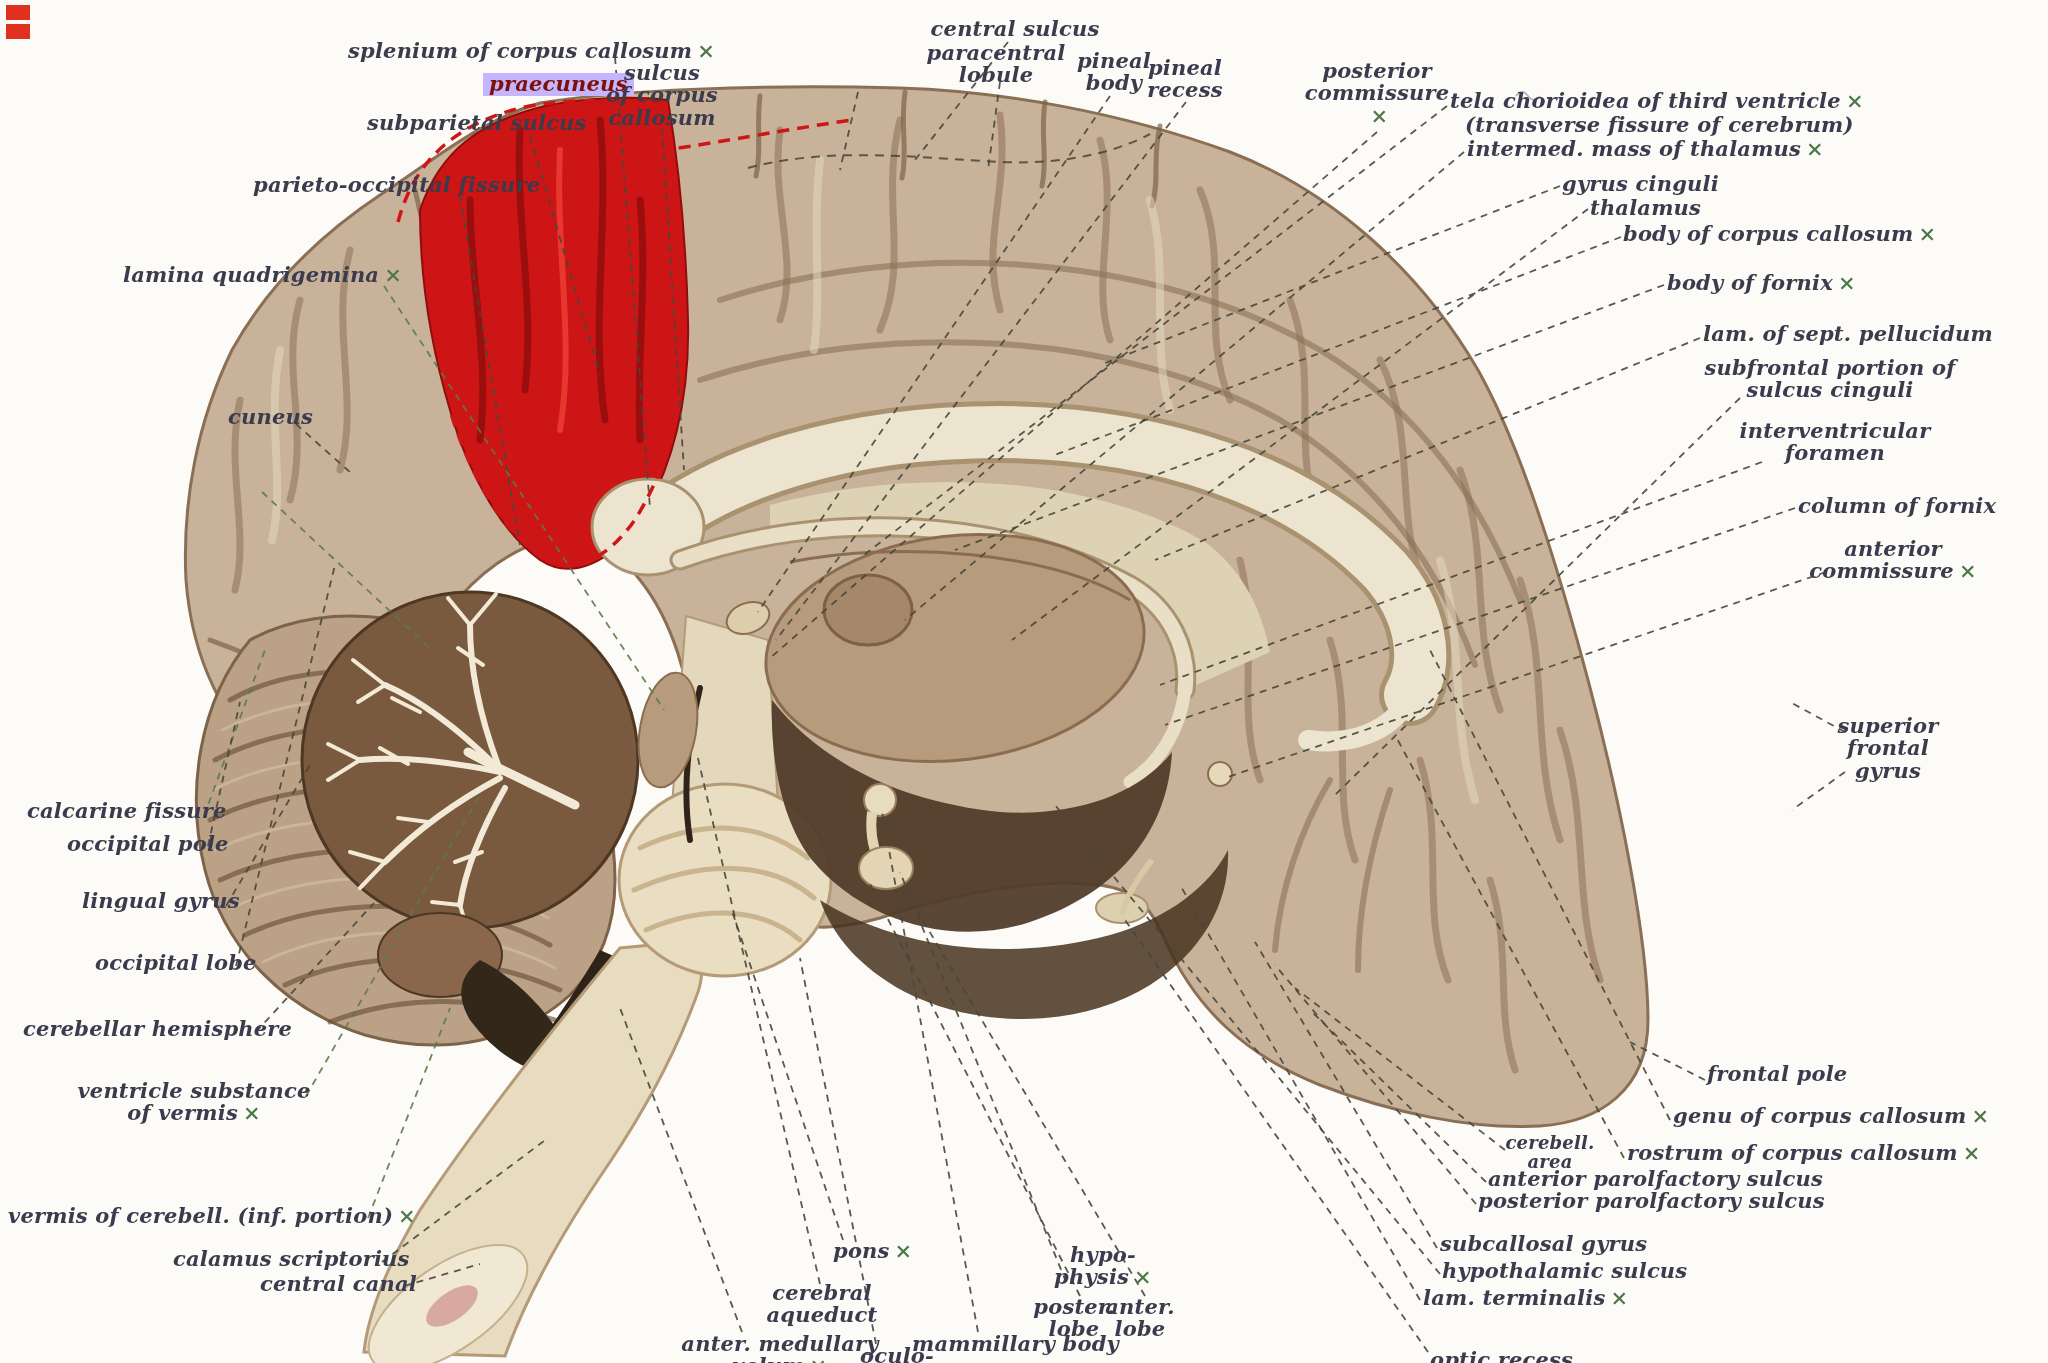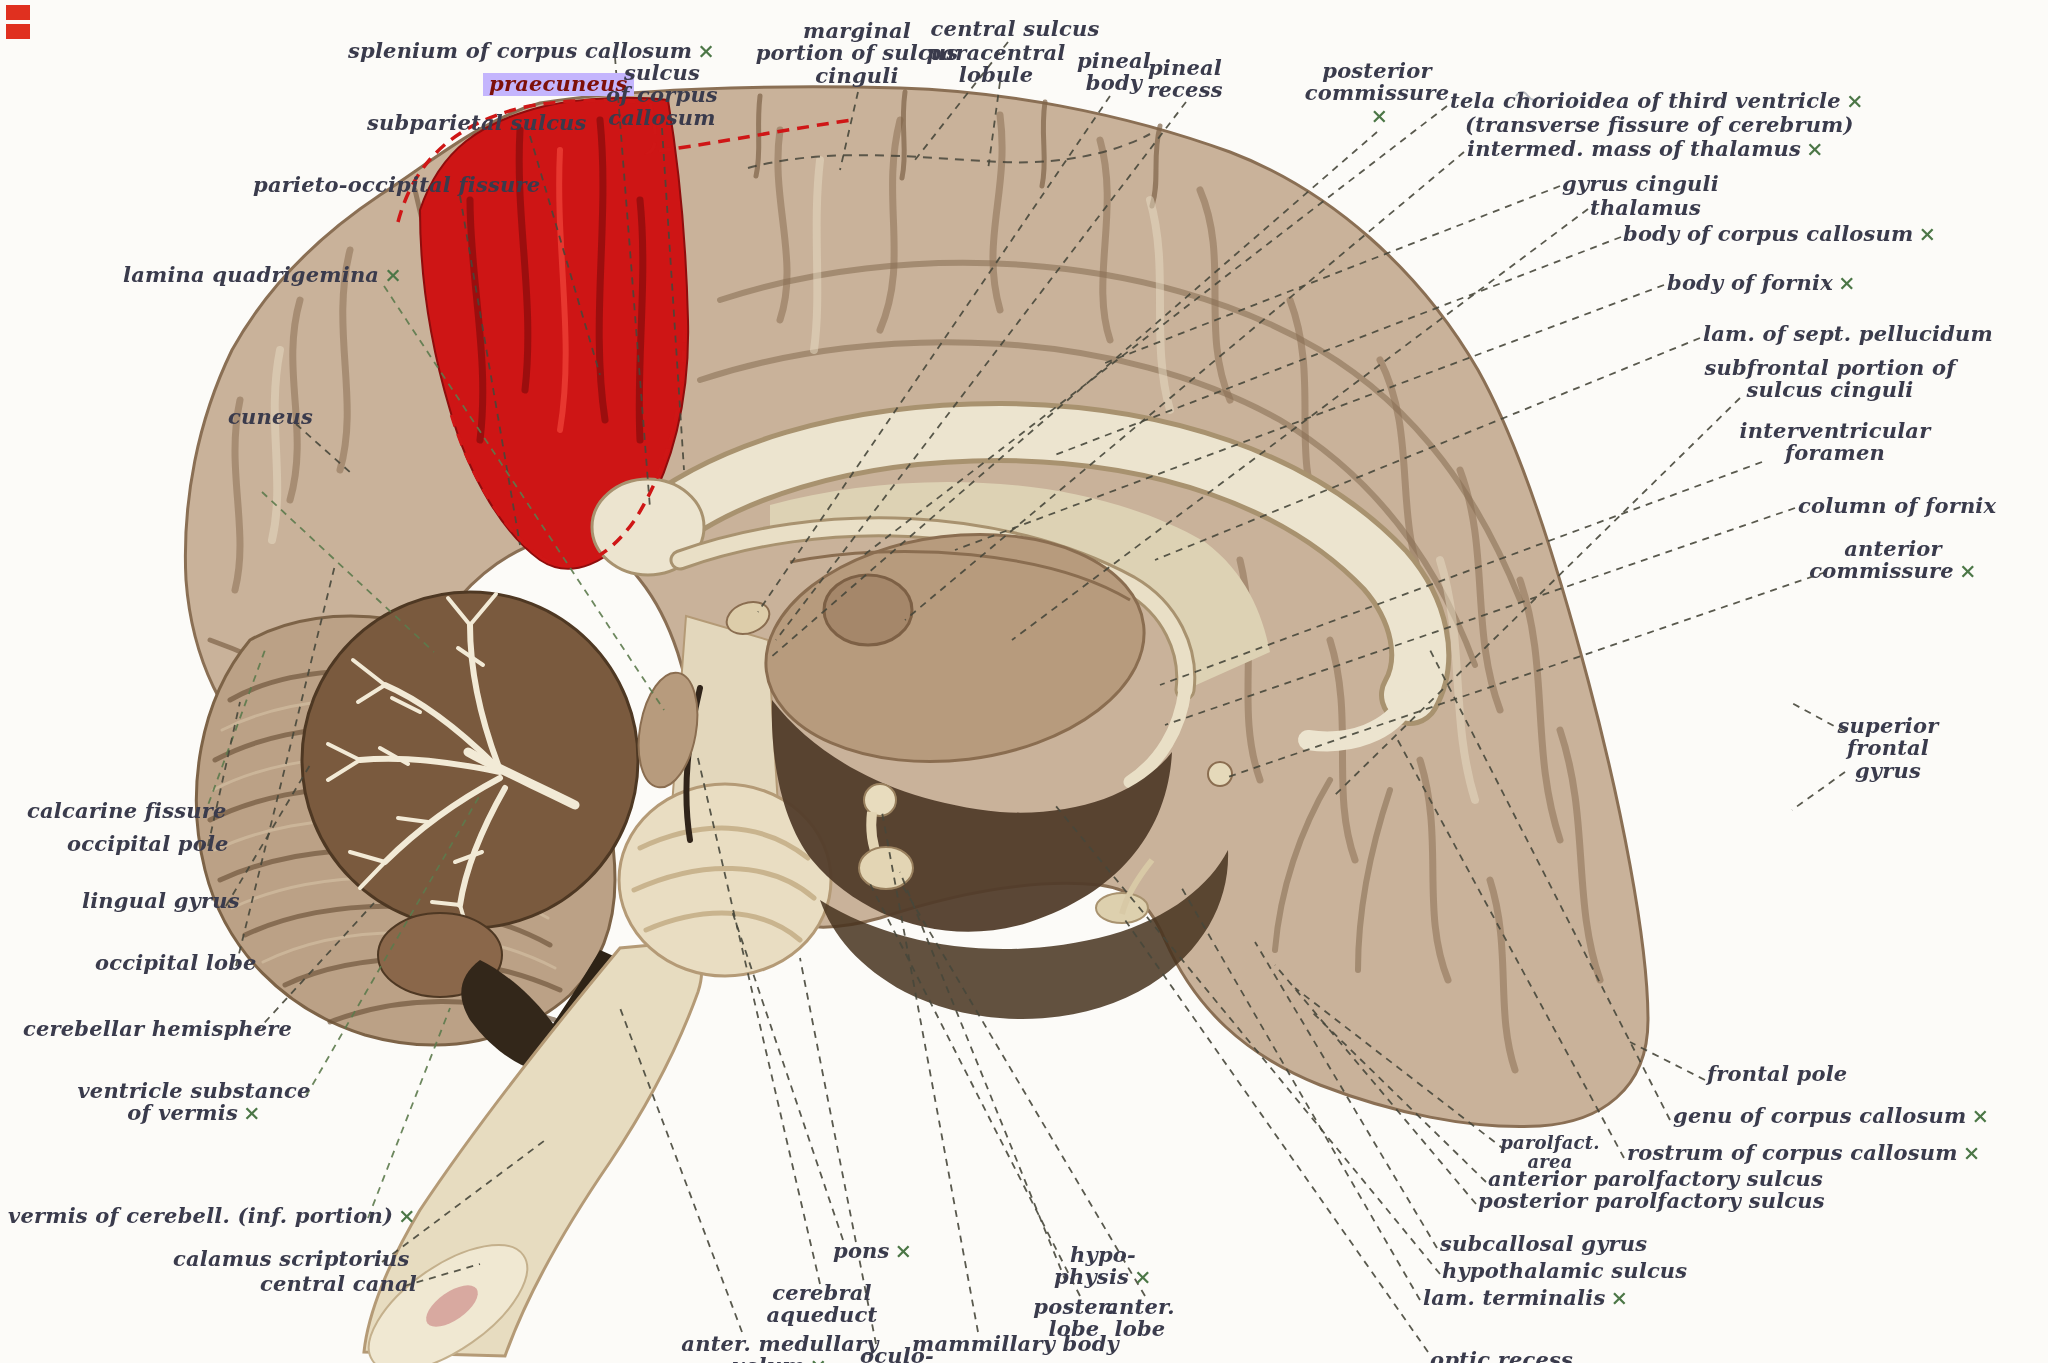--- a/index.html
+++ b/index.html
@@ -341,25 +341,20 @@
       </div>
       <div class="lbl" style="left: 8px; top: 1205px;">
         <div>vermis of cerebell. (inf. portion)<span class="mk">×</span></div>
       </div>
       <div class="lbl" style="left: 173px; top: 1248px;">
         <div>calamus scriptorius</div>
       </div>
       <div class="lbl" style="left: 260px; top: 1273px;">
         <div>central canal</div>
       </div>
-      <div class="lbl center" style="left: 857px; top: 20px;">
-        <div>marginal</div>
-        <div>portion of sulcus</div>
-        <div>cinguli</div>
-      </div>
       <div class="lbl center" style="left: 1015px; top: 18px;">
         <div>central sulcus</div>
       </div>
       <div class="lbl center" style="left: 996px; top: 42px;">
         <div>paracentral</div>
         <div>lobule</div>
       </div>
       <div class="lbl center" style="left: 1114px; top: 50px;">
         <div>pineal</div>
         <div>body</div>
@@ -417,21 +412,21 @@
         <div>frontal</div>
         <div>gyrus</div>
       </div>
       <div class="lbl" style="left: 1707px; top: 1063px;">
         <div>frontal pole</div>
       </div>
       <div class="lbl" style="left: 1673px; top: 1105px;">
         <div>genu of corpus callosum<span class="mk">×</span></div>
       </div>
       <div class="lbl center small" style="left: 1550px; top: 1133px;">
-        <div>parolfact.</div>
+        <div>cerebell.</div>
         <div>area</div>
       </div>
       <div class="lbl" style="left: 1627px; top: 1142px;">
         <div>rostrum of corpus callosum<span class="mk">×</span></div>
       </div>
       <div class="lbl" style="left: 1488px; top: 1168px;">
         <div>anterior parolfactory sulcus</div>
       </div>
       <div class="lbl" style="left: 1478px; top: 1190px;">
         <div>posterior parolfactory sulcus</div>

